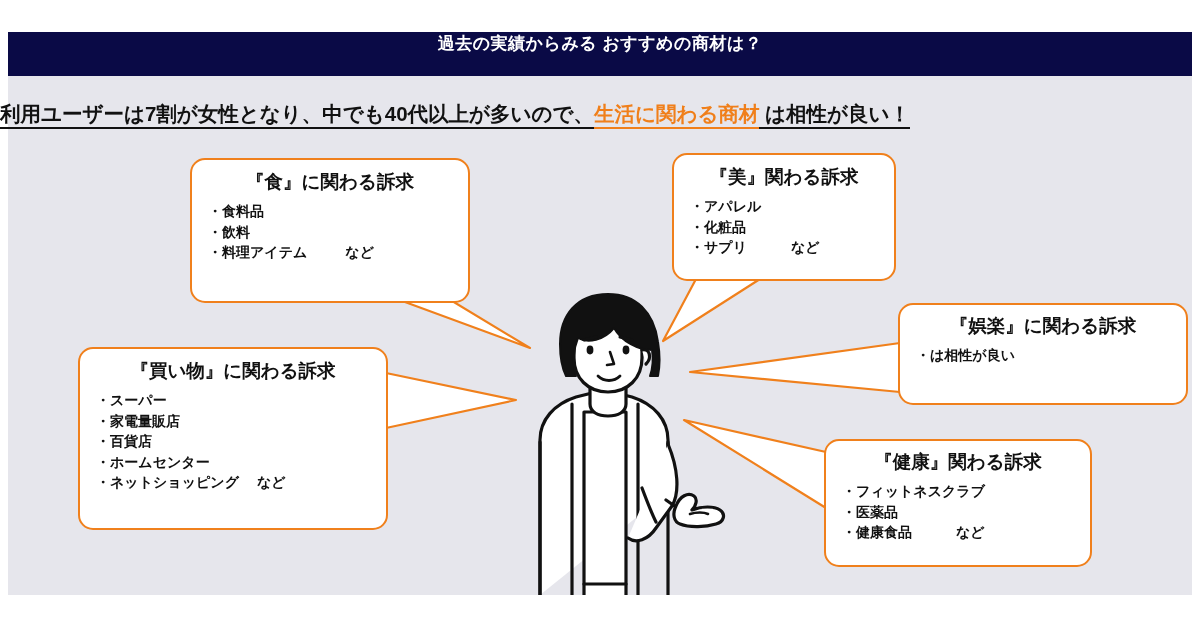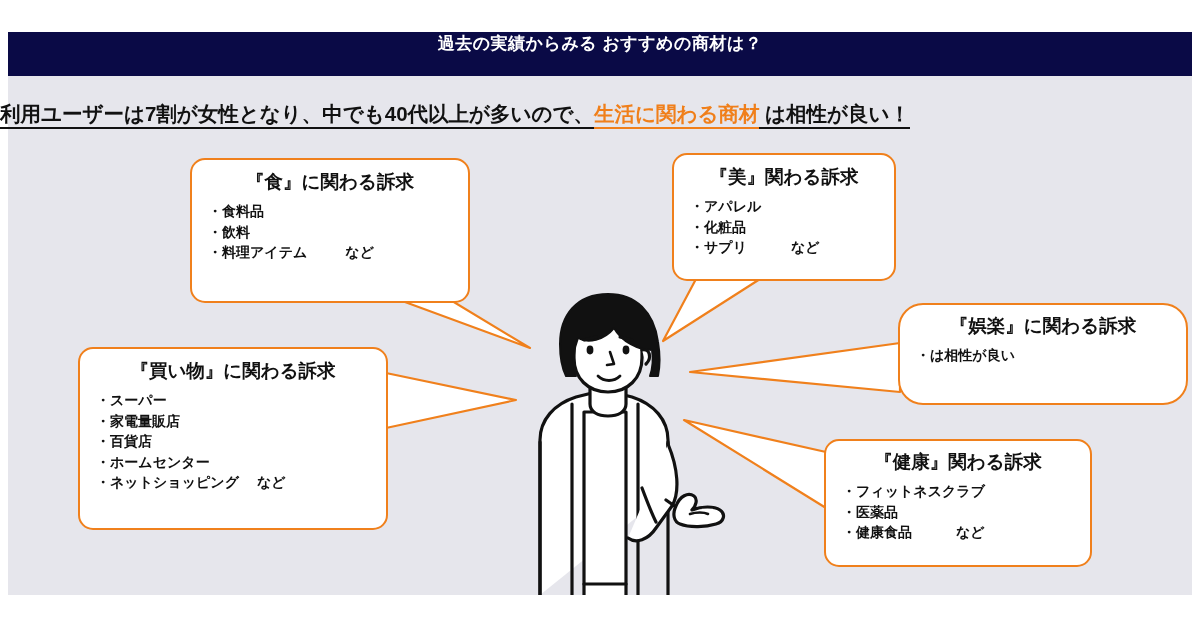--- a/index.html
+++ b/index.html
@@ -96,21 +96,21 @@
     line-height: 1.47;
     white-space: nowrap;
   }
   .callout li .nado {
     display: inline-block;
     margin-left: 26px;
   }
   
   #box-food      { left: 190px; top: 158px;  width: 280px; height: 145px; }
   #box-beauty    { left: 672px; top: 153px;  width: 224px; height: 128px; }
-  #box-fun       { left: 898px; top: 303px;  width: 290px; height: 102px; border-radius: 25px; }
+  #box-fun       { left: 898px; top: 303px;  width: 290px; height: 102px; }
   #box-shopping  { left: 78px;  top: 347px;  width: 310px; height: 183px; }
   #box-health    { left: 824px; top: 439px;  width: 268px; height: 128px; }
 
   #box-fun .c-title      { margin-top: 8px; }
   #box-health .c-title   { margin-top: 8px; }
   #box-shopping ul li .nado { margin-left: 18px; }
   #box-fun ul li .nado      { margin-left: 92px; }
   #box-beauty ul li .nado   { margin-left: 44px; }
   #box-health ul li .nado   { margin-left: 44px; }
   #box-food ul li .nado     { margin-left: 38px; }

